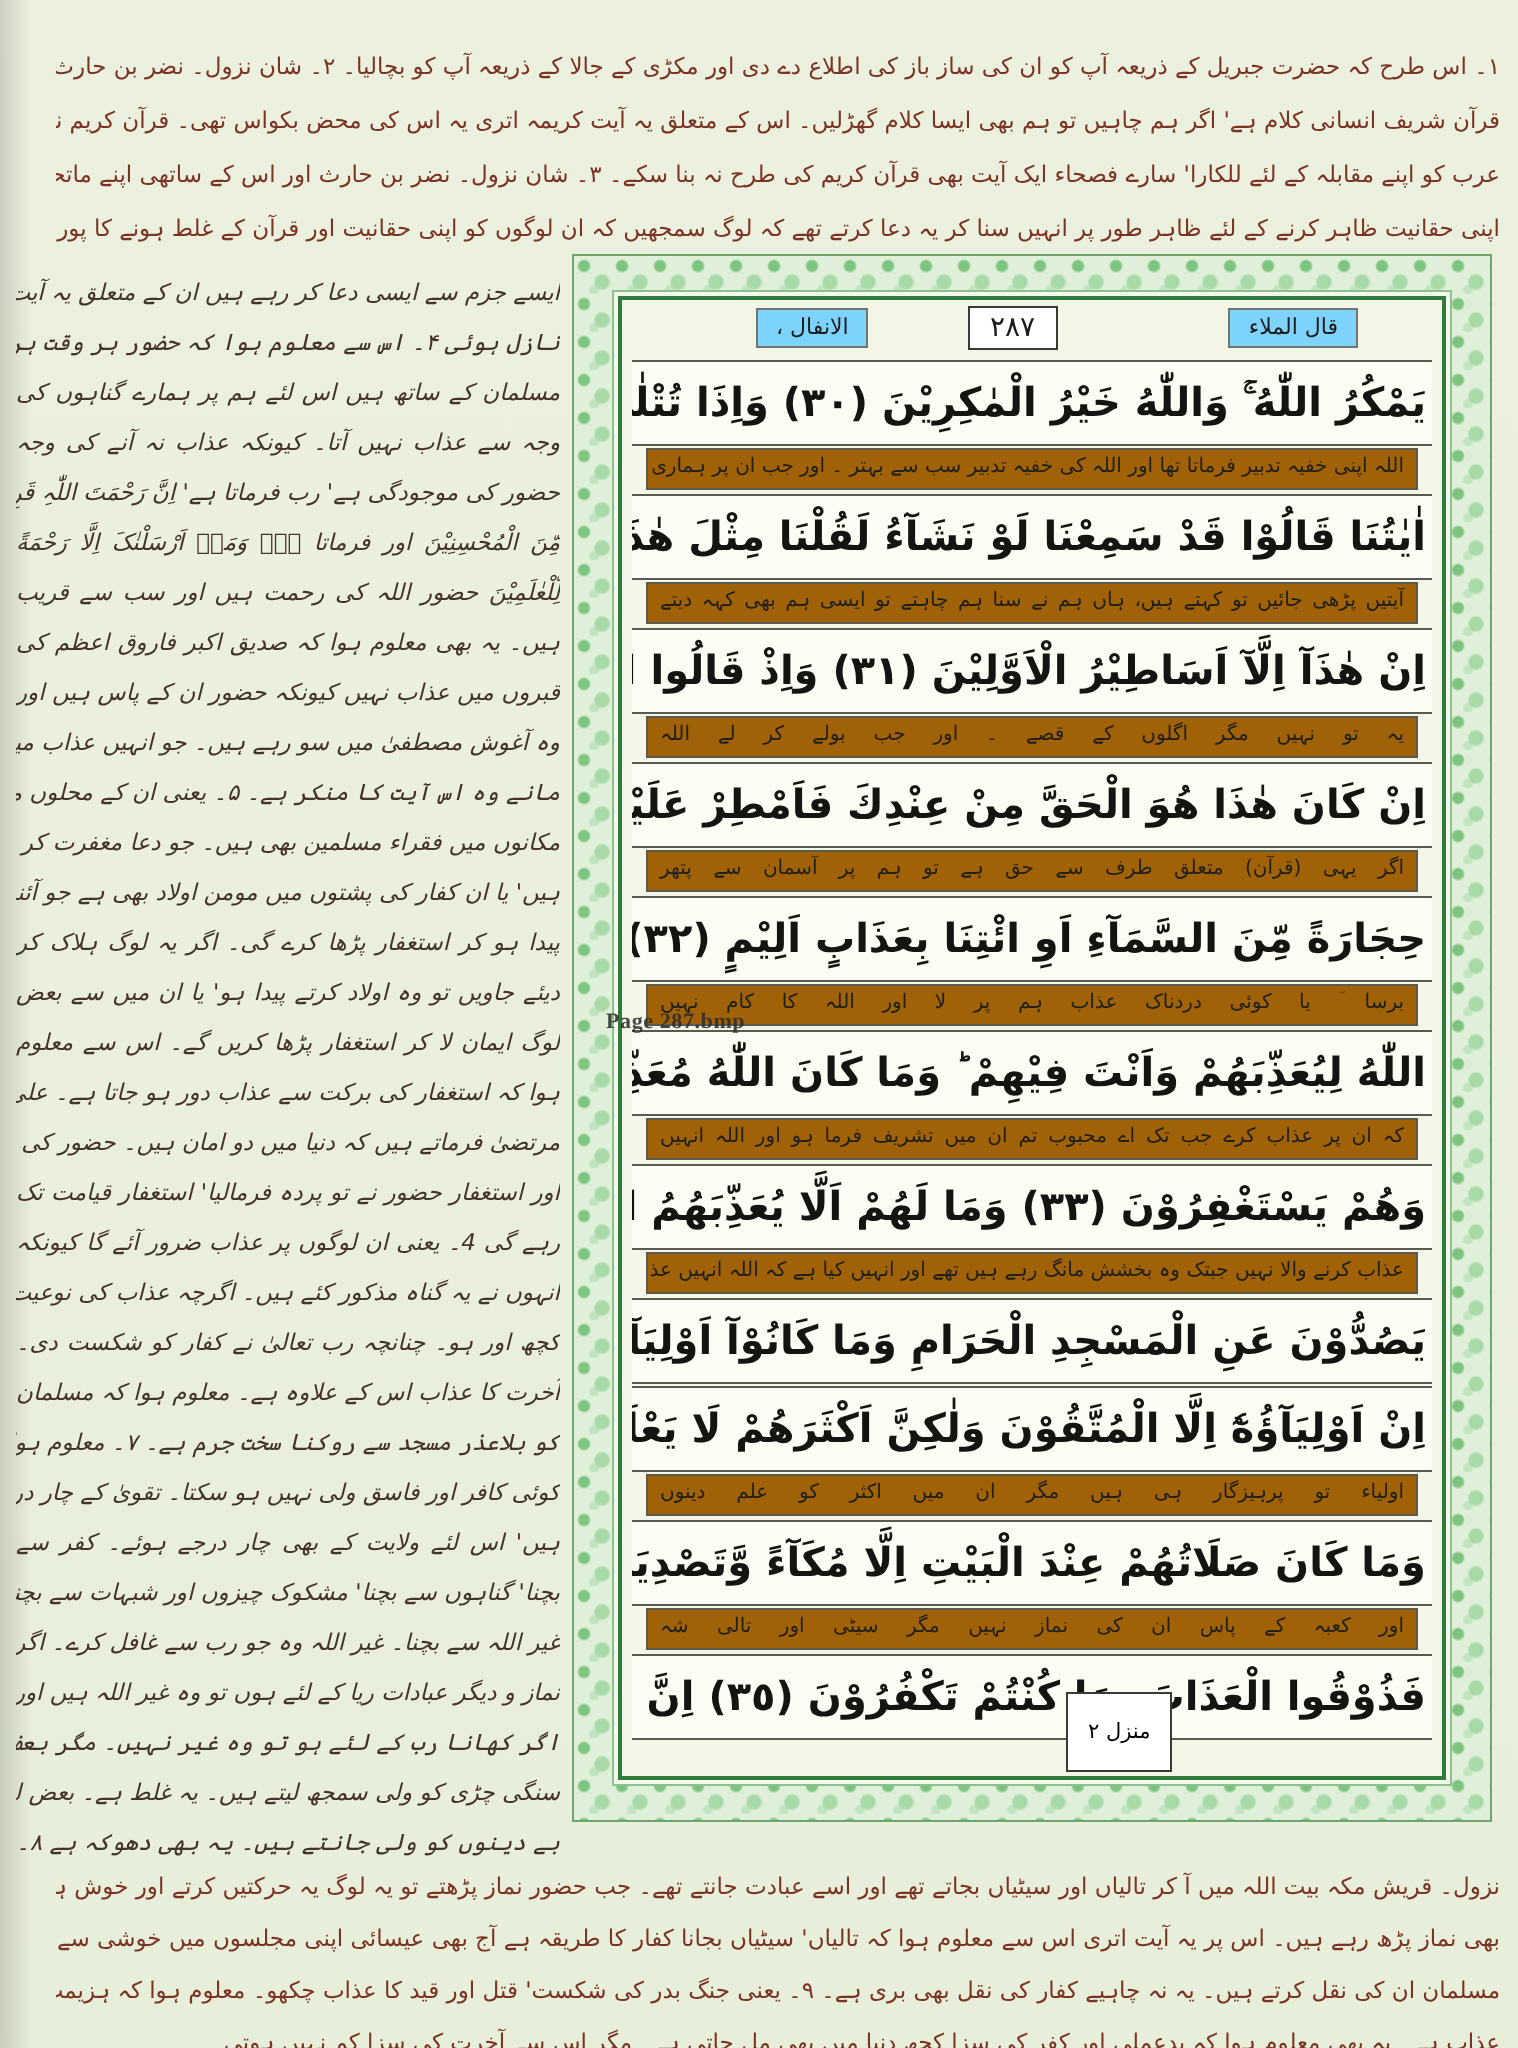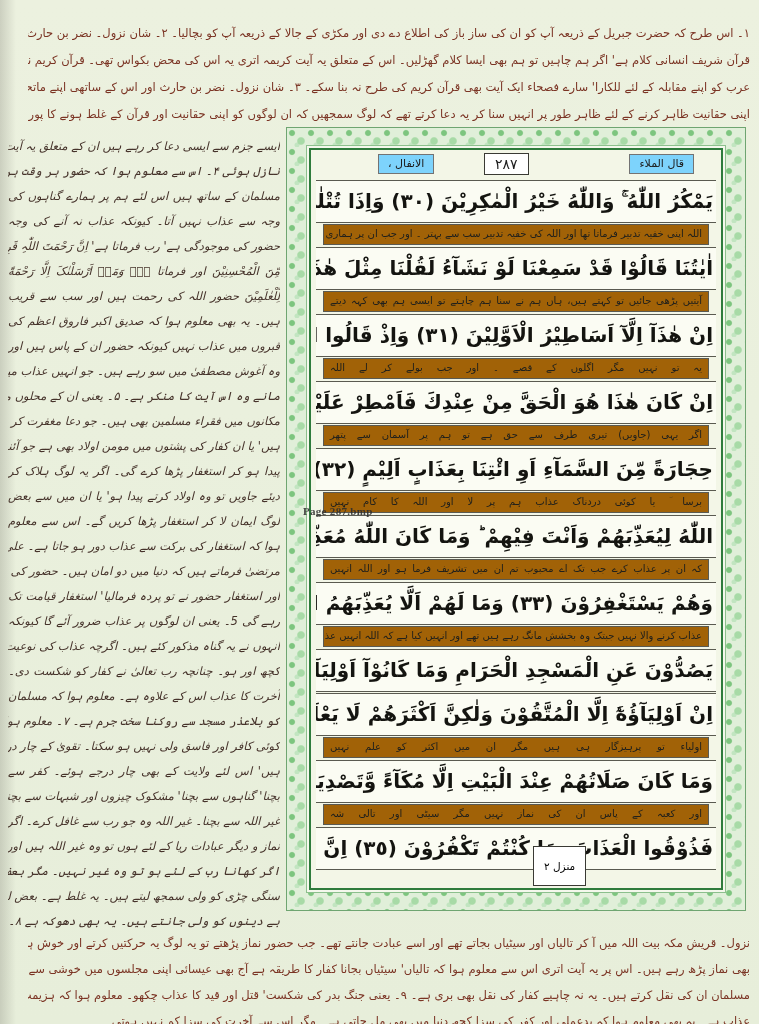--- a/index.html
+++ b/index.html
@@ -36,21 +36,21 @@
     background-size:19px 19px;
   }
   #quran-inner{
     position:relative;width:100%;height:100%;box-sizing:border-box;
     border:2px solid #2e7b3c;box-shadow:0 0 0 2px #f4f8ec,0 0 0 3px #8cc08d;
     background:#f3f6e7;padding:3px 5px;overflow:hidden;
   }
   .q-header{position:relative;height:25px;margin-bottom:2px;font-size:11px;color:#1c1c1c;}
   .hdr-box{position:absolute;top:1px;background:#7dd3fc;border:1px solid #737373;
     padding:1px 9px;line-height:16px;white-space:nowrap;}
-  #juz-box{right:22px;}
+  #juz-box{right:37px;}
   #surah-box{left:62px;}
   #page-num{position:absolute;left:168px;top:0;background:#fff;border:1px solid #3a3a34;
     padding:0 10px;font-size:14px;font-weight:normal;line-height:20px;letter-spacing:1px;}
   .arabic-line{
     height:41px;line-height:41px;font-size:20px;font-weight:bold;color:#141410;
     background:#fbfcf3;border:1px solid #5a5a50;border-left:none;border-right:none;
     overflow:hidden;white-space:nowrap;padding:0 3px;margin-bottom:1px;
   }
   .urdu-strip{
     height:19px;line-height:18px;font-size:10px;color:#20201c;background:#a16207;
@@ -87,21 +87,21 @@
   <div class="cline just">وہ آغوش مصطفیٰ میں سو رہے ہیں۔ جو انہیں عذاب میں</div>
   <div class="cline just">مانے وہ اس آیت کا منکر ہے۔ ۵۔ یعنی ان کے محلوں میں</div>
   <div class="cline just">مکانوں میں فقراء مسلمین بھی ہیں۔ جو دعا مغفرت کر رہے</div>
   <div class="cline just">ہیں' یا ان کفار کی پشتوں میں مومن اولاد بھی ہے جو آئندہ</div>
   <div class="cline just">پیدا ہو کر استغفار پڑھا کرے گی۔ اگر یہ لوگ ہلاک کر</div>
   <div class="cline just">دیئے جاویں تو وہ اولاد کرتے پیدا ہو' یا ان میں سے بعض</div>
   <div class="cline just">لوگ ایمان لا کر استغفار پڑھا کریں گے۔ اس سے معلوم</div>
   <div class="cline just">ہوا کہ استغفار کی برکت سے عذاب دور ہو جاتا ہے۔ علی</div>
   <div class="cline just">مرتضیٰ فرماتے ہیں کہ دنیا میں دو امان ہیں۔ حضور کی ذات</div>
   <div class="cline just">اور استغفار حضور نے تو پردہ فرمالیا' استغفار قیامت تک</div>
-  <div class="cline just">رہے گی 5۔ یعنی ان لوگوں پر عذاب ضرور آئے گا کیونکہ</div>
+  <div class="cline just">رہے گی 4۔ یعنی ان لوگوں پر عذاب ضرور آئے گا کیونکہ</div>
   <div class="cline just">انہوں نے یہ گناہ مذکور کئے ہیں۔ اگرچہ عذاب کی نوعیت</div>
   <div class="cline just">کچھ اور ہو۔ چنانچہ رب تعالیٰ نے کفار کو شکست دی۔</div>
   <div class="cline just">آخرت کا عذاب اس کے علاوہ ہے۔ معلوم ہوا کہ مسلمان</div>
   <div class="cline just">کو بلاعذر مسجد سے روکنا سخت جرم ہے۔ ۷۔ معلوم ہوا کہ</div>
   <div class="cline just">کوئی کافر اور فاسق ولی نہیں ہو سکتا۔ تقویٰ کے چار درجے</div>
   <div class="cline just">ہیں' اس لئے ولایت کے بھی چار درجے ہوئے۔ کفر سے</div>
   <div class="cline just">بچنا' گناہوں سے بچنا' مشکوک چیزوں اور شبہات سے بچنا'</div>
   <div class="cline just">غیر اللہ سے بچنا۔ غیر اللہ وہ جو رب سے غافل کرے۔ اگر</div>
   <div class="cline just">نماز و دیگر عبادات ریا کے لئے ہوں تو وہ غیر اللہ ہیں اور</div>
   <div class="cline just">اگر کھانا رب کے لئے ہو تو وہ غیر نہیں۔ مگر بعض لوگ ہر</div>
@@ -117,30 +117,30 @@
       <span id="surah-box" class="hdr-box rtl">الانفال ،</span>
     </div>
 
     <div class="arabic-line rtl just">يَمْكُرُ اللّٰهُ ۚ وَاللّٰهُ خَيْرُ الْمٰكِرِيْنَ (٣٠) وَاِذَا تُتْلٰى عَلَيْهِمْ</div>
     <div class="urdu-strip rtl just">اللہ اپنی خفیہ تدبیر فرماتا تھا اور اللہ کی خفیہ تدبیر سب سے بہتر ۔ اور جب ان پر ہماری</div>
     <div class="arabic-line rtl just">اٰيٰتُنَا قَالُوْا قَدْ سَمِعْنَا لَوْ نَشَآءُ لَقُلْنَا مِثْلَ هٰذَآ ۙ</div>
     <div class="urdu-strip rtl just">آیتیں پڑھی جائیں تو کہتے ہیں، ہاں ہم نے سنا ہم چاہتے تو ایسی ہم بھی کہہ دیتے</div>
     <div class="arabic-line rtl just">اِنْ هٰذَآ اِلَّآ اَسَاطِيْرُ الْاَوَّلِيْنَ (٣١) وَاِذْ قَالُوا اللّٰهُمَّ</div>
     <div class="urdu-strip rtl just">یہ تو نہیں مگر اگلوں کے قصے ۔ اور جب بولے کر لے اللہ</div>
     <div class="arabic-line rtl just">اِنْ كَانَ هٰذَا هُوَ الْحَقَّ مِنْ عِنْدِكَ فَاَمْطِرْ عَلَيْنَا</div>
-    <div class="urdu-strip rtl just">اگر یہی (جاویں) تیری طرف سے حق ہے تو ہم پر آسمان سے پتھر</div>
+    <div class="urdu-strip rtl just">اگر یہی (قرآن) متعلق طرف سے حق ہے تو ہم پر آسمان سے پتھر</div>
     <div class="arabic-line rtl just">حِجَارَةً مِّنَ السَّمَآءِ اَوِ ائْتِنَا بِعَذَابٍ اَلِيْمٍ (٣٢) وَمَا كَانَ</div>
     <div class="urdu-strip rtl just">برسا ؔ یا کوئی دردناک عذاب ہم پر لا اور اللہ کا کام نہیں</div>
     <div class="arabic-line rtl just">اللّٰهُ لِيُعَذِّبَهُمْ وَاَنْتَ فِيْهِمْ ؕ وَمَا كَانَ اللّٰهُ مُعَذِّبَهُمْ</div>
     <div class="urdu-strip rtl just">کہ ان پر عذاب کرے جب تک اے محبوب تم ان میں تشریف فرما ہو اور اللہ انہیں</div>
     <div class="arabic-line rtl just">وَهُمْ يَسْتَغْفِرُوْنَ (٣٣) وَمَا لَهُمْ اَلَّا يُعَذِّبَهُمُ اللّٰهُ وَهُمْ</div>
     <div class="urdu-strip rtl just">عذاب کرنے والا نہیں جبتک وہ بخشش مانگ رہے ہیں تھے اور انہیں کیا ہے کہ اللہ انہیں عذاب</div>
     <div class="arabic-line rtl just">يَصُدُّوْنَ عَنِ الْمَسْجِدِ الْحَرَامِ وَمَا كَانُوْآ اَوْلِيَآءَهٗ ؕ</div>
     <div class="arabic-line rtl just">اِنْ اَوْلِيَآؤُهٗٓ اِلَّا الْمُتَّقُوْنَ وَلٰكِنَّ اَكْثَرَهُمْ لَا يَعْلَمُوْنَ (٣٤)</div>
-    <div class="urdu-strip rtl just">اولیاء تو پرہیزگار ہی ہیں مگر ان میں اکثر کو علم نہیں</div>
+    <div class="urdu-strip rtl just">اولیاء تو پرہیزگار ہی ہیں مگر ان میں اکثر کو علم دینوں</div>
     <div class="arabic-line rtl just">وَمَا كَانَ صَلَاتُهُمْ عِنْدَ الْبَيْتِ اِلَّا مُكَآءً وَّتَصْدِيَةً ؕ</div>
     <div class="urdu-strip rtl just">اور کعبہ کے پاس ان کی نماز نہیں مگر سیٹی اور تالی شہ</div>
     <div class="arabic-line rtl just">فَذُوْقُوا الْعَذَابَ بِمَا كُنْتُمْ تَكْفُرُوْنَ (٣٥) اِنَّ الَّذِيْنَ</div>
 
     <span id="manzil-box" class="rtl">منزل ٢</span>
   </div>
 </div>
 
 <div id="watermark">Page 287.bmp</div>
 

